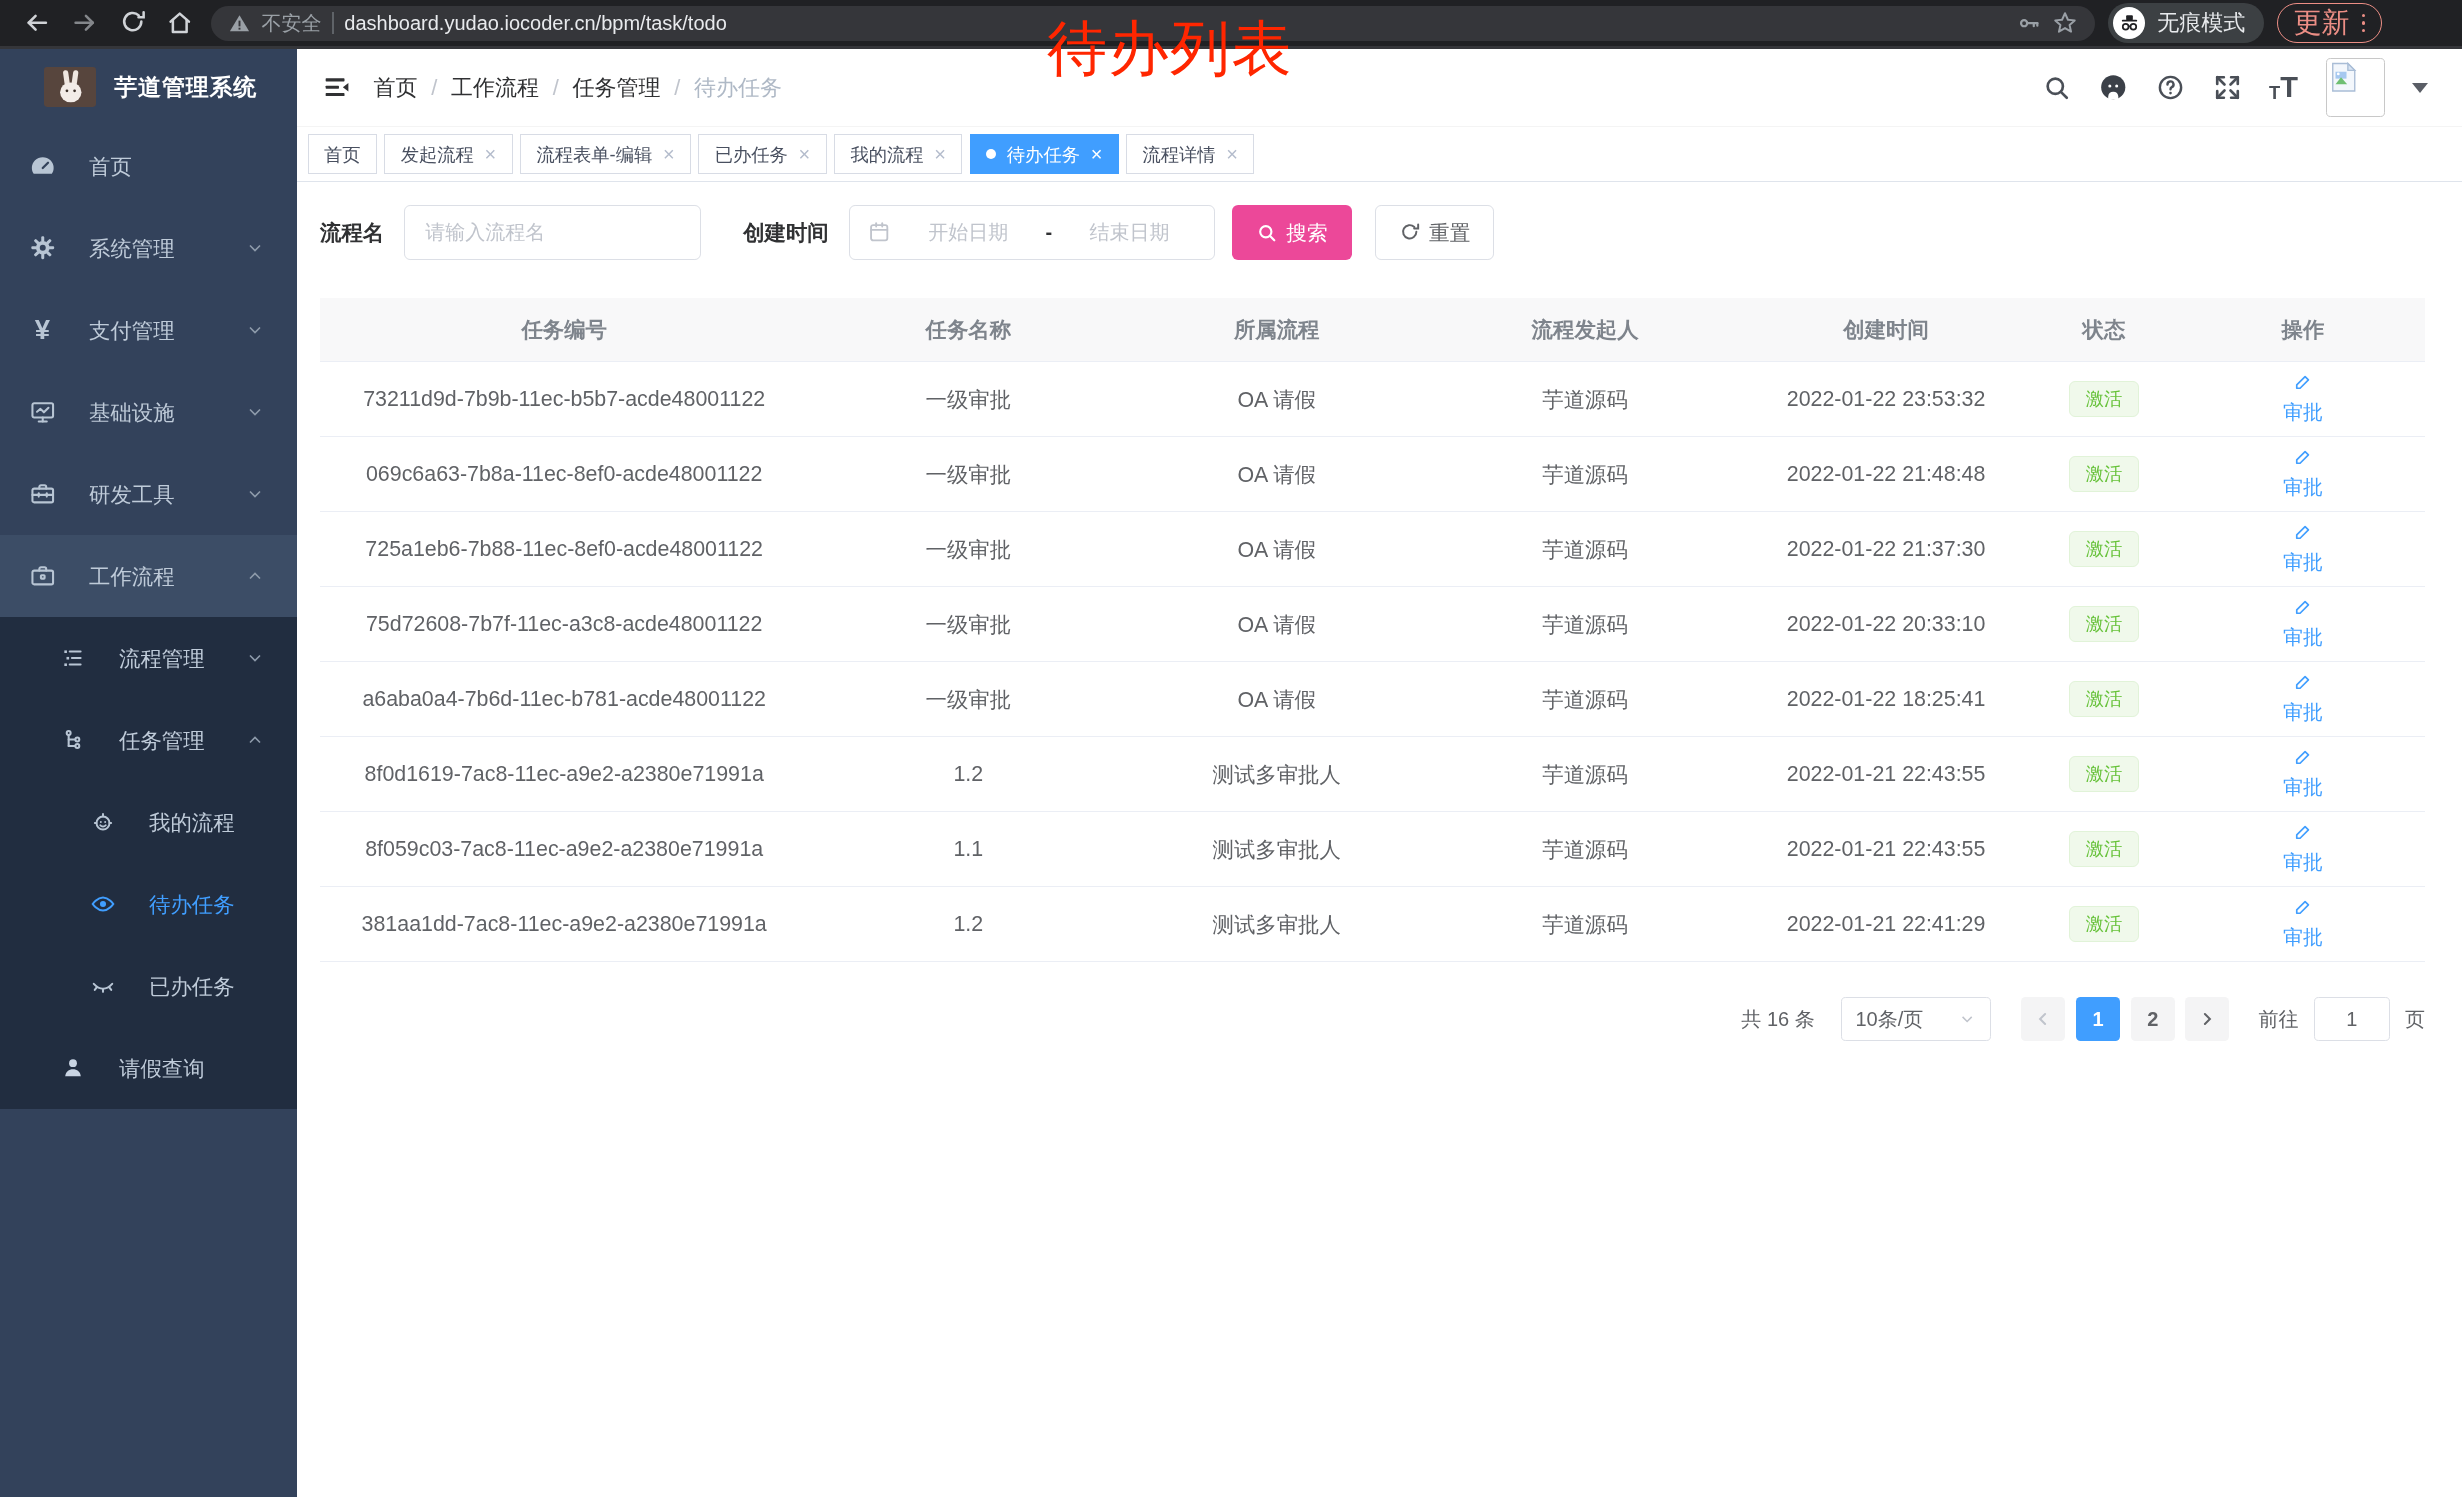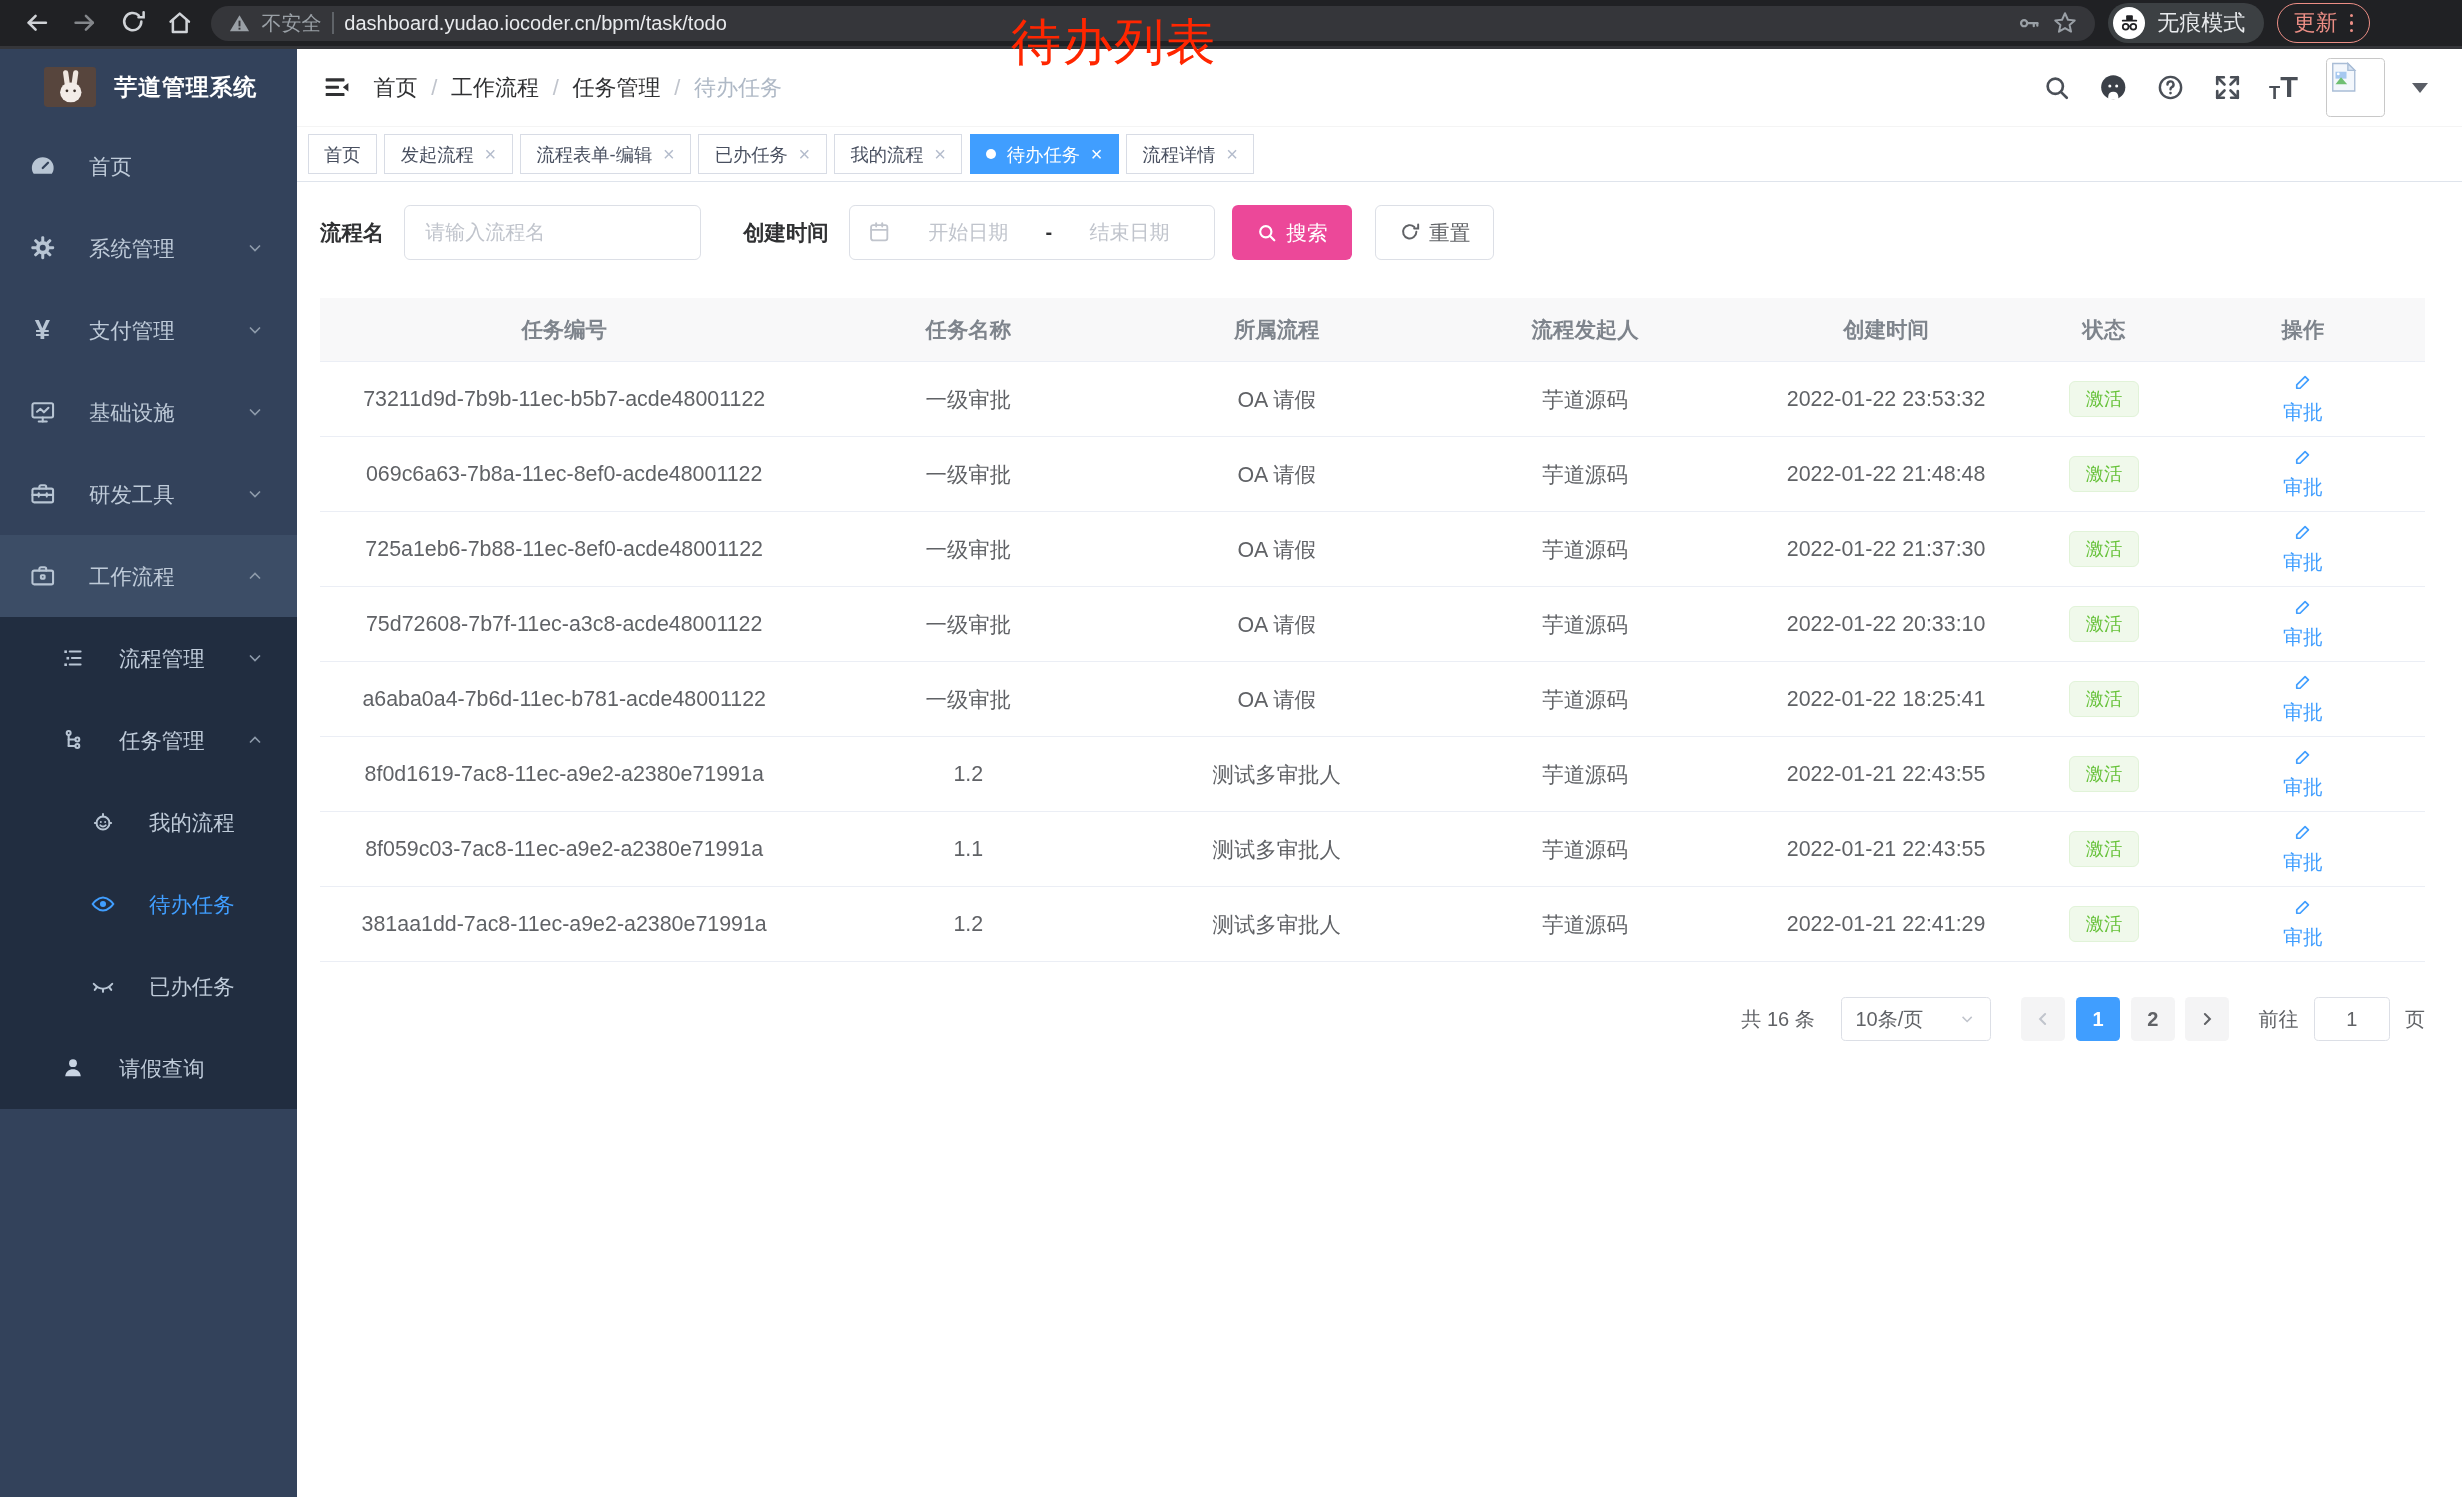--- a/index.html
+++ b/index.html
@@ -15,21 +15,21 @@
   .sec-text{color:#9aa0a6;font-size:20px;}
   .omni-div{width:1.5px;height:21.4px;background:#5f6368;}
   .url{color:#e8eaed;font-size:20px;}
   .omni-spacer{flex:1;}
   .incognito{height:40px;background:#3c4043;border-radius:20.6px;display:flex;align-items:center;
              gap:12.2px;padding:0 18.3px 0 4.6px;flex-shrink:0;}
   .incog-circle{width:32px;height:32px;border-radius:50%;background:#fff;display:flex;
                 align-items:center;justify-content:center;}
   .incog-label{color:#e8eaed;font-size:22px;}
   .update-pill{height:38px;border:1.5px solid #ec8e85;border-radius:20.6px;color:#ec8e85;
-               display:flex;align-items:center;gap:12.2px;padding:0 15.3px;font-size:22px;flex-shrink:0;}
+               display:flex;align-items:center;gap:12.2px;padding:0 15.3px;font-size:28px;flex-shrink:0;}
   .dots{display:flex;flex-direction:column;gap:3.8px;}
   .dots i{width:3.8px;height:3.8px;border-radius:50%;background:#ec8e85;}
 
   
   .app{display:flex;height:1448px;}
   .sidebar{width:297px;background:#33425b;flex-shrink:0;color:#bfcbd9;}
   .logo-row{height:76px;display:flex;align-items:center;padding-left:44px;gap:18.3px;}
   .app-title{color:#fff;font-weight:bold;font-size:23px;letter-spacing:0.8px;}
   .menu{font-size:21.4px;}
   .mi{height:82px;display:flex;align-items:center;position:relative;cursor:pointer;}
@@ -108,21 +108,21 @@
            color:#606266;margin-right:20px;cursor:pointer;}
   .pg-btn{min-width:44px;height:44px;border-radius:4.6px;background:#f4f4f5;display:flex;
           align-items:center;justify-content:center;color:#606266;font-weight:700;font-size:20px;
           cursor:pointer;}
   .pg-btn.active{background:#409eff;color:#fff;}
   .pg-goto{margin-left:18.3px;}
   .pg-input{width:76px;height:44px;border:1.5px solid #dcdfe6;border-radius:4.6px;text-align:center;
             font-size:20px;color:#606266;box-sizing:border-box;margin:0 4.6px;outline:none;
             font-family:inherit;}
 
-  .annotation{position:absolute;left:1011px;top:9.2px;font-size:50px;color:#ff2600;z-index:50;
+  .annotation{position:absolute;left:1047px;top:9.2px;font-size:60px;color:#ff2600;z-index:50;
               letter-spacing:1.5px;font-weight:500;}
 </style>
 </head>
 <body>
 
 <div class="screen">
 
   <div class="browser-bar">
     <span class="nav-ic">
       <svg width="27.5" height="27.5" viewBox="0 0 24 24" fill="none" stroke="#d0d3d7" stroke-width="2.2" stroke-linecap="round" stroke-linejoin="round">

